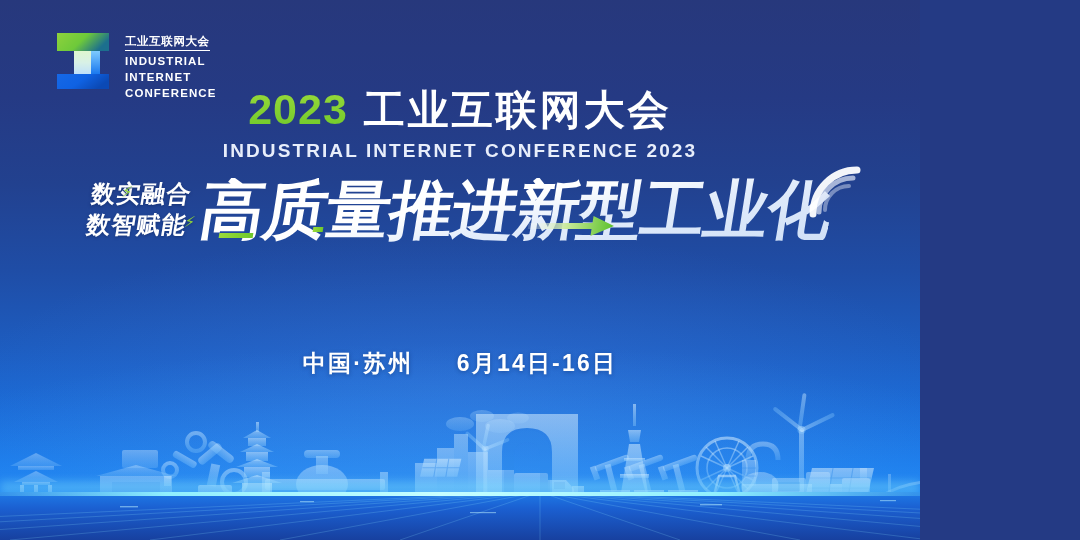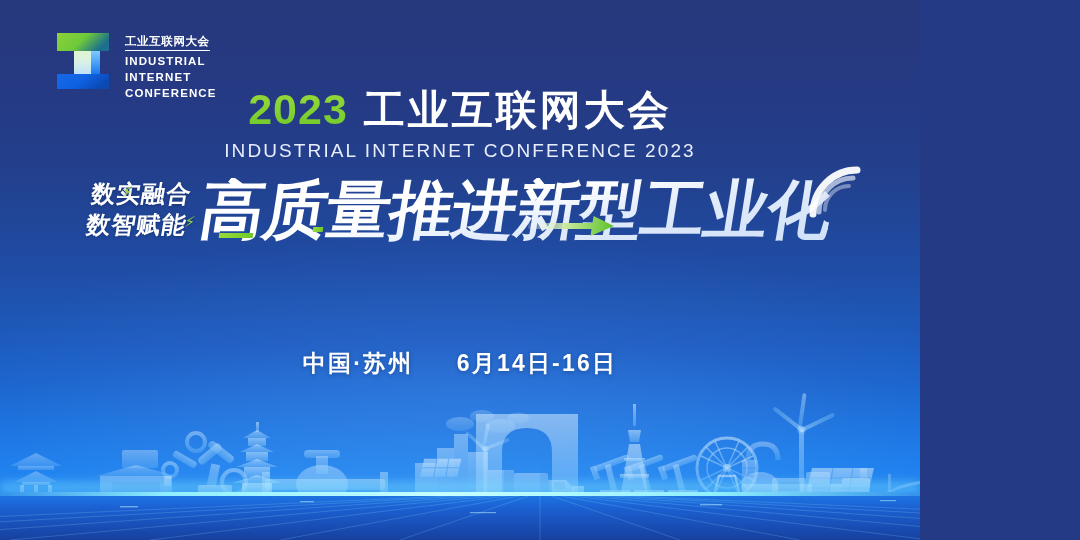--- a/index.html
+++ b/index.html
@@ -73,21 +73,21 @@
     -webkit-text-fill-color:transparent; color:#7fcf2e;
   }
   .t-cn {
     font-size:41px; font-weight:bold; color:#ffffff;
     letter-spacing:3px; line-height:1;
   }
   #subtitle {
     position:absolute; left:0; right:0; top:140px;
     text-align:center;
     font-size:19px; color:#e8eefb; letter-spacing:2.1px;
-    font-weight:400;
+    font-weight:700;
   }
 
   
   #headline {
     position:absolute; left:0; right:0; top:178px;
     display:flex; justify-content:center; align-items:center;
   }
   .hl-inner {
     position:relative;
     display:flex; align-items:center; gap:12px;

